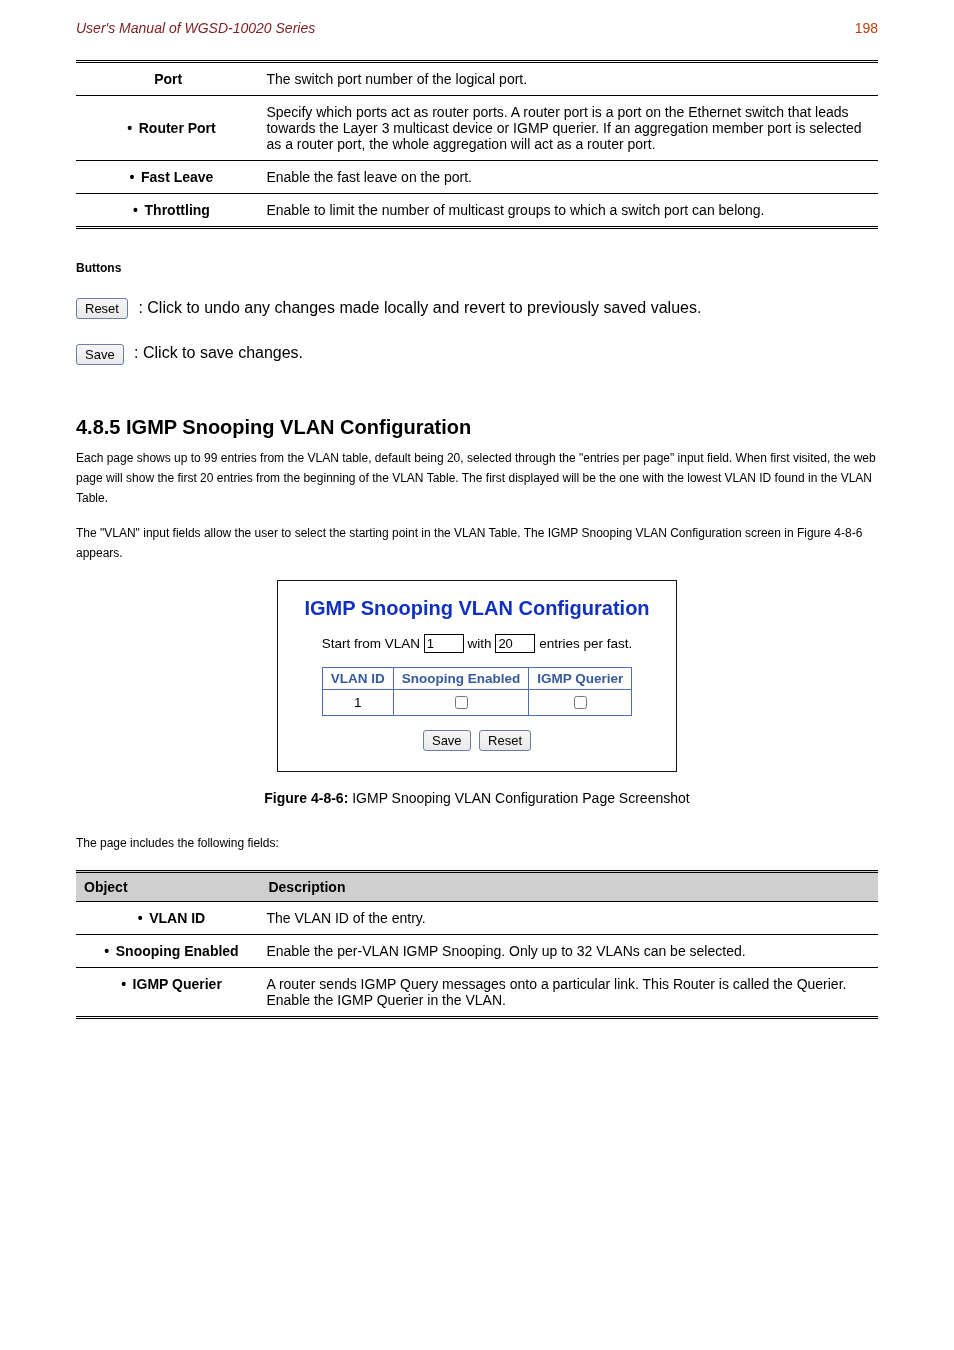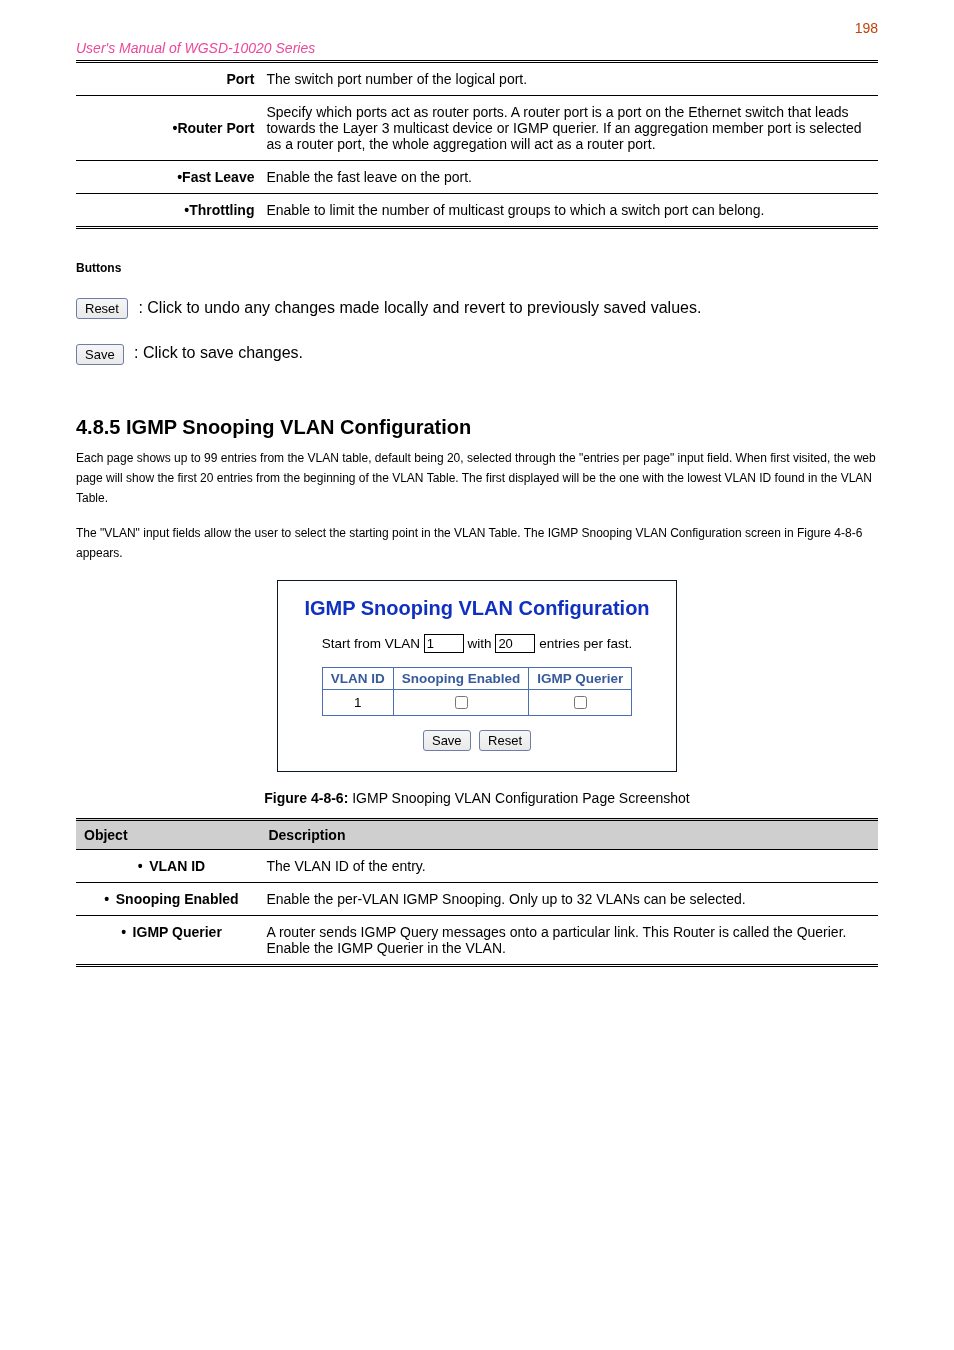--- a/index.html
+++ b/index.html
@@ -26,21 +26,21 @@
 
   
   table.spec {
     width: 100%;
     border-collapse: collapse;
     border-top: 3px double #000;
     border-bottom: 3px double #000;
     font-size: 14px;
   }
   table.spec th {
-    text-align: right;
+    text-align: center;
     font-weight: bold;
     padding: 8px 6px;
   }
   table.spec td {
     padding: 8px 6px;
     vertical-align: top;
   }
   table.spec tr + tr td,
   table.spec tr + tr th {
     border-top: 1px solid #000;
@@ -157,22 +157,21 @@
   }
   table.spec2 .c1 { width: 23%; }
   table.spec2 .c2 { width: 77%; }
 
   .header-text {
     position:absolute;
     left:76px;
     top:20px;
     font-size:14px;
     font-style: italic;
-    color:#ec4899;
-    margin-top:20px;
+    color:#7f1d1d;
   }
 </style>
 </head>
 <body>
 
 <div class="page">
 
   <div class="header-text">User's Manual of WGSD-10020 Series</div>
   <div class="page-number">198</div>
 
@@ -248,20 +247,21 @@
       <div>
         <button class="btn-img">Save</button>
         <button class="btn-img">Reset</button>
       </div>
     </div>
   </div>
   <div class="figure-caption">
     <span class="bold">Figure 4-8-6:</span><span> IGMP Snooping VLAN Configuration Page Screenshot</span>
   </div>
 
+  <p class="body" style="margin-top:28px;">The page includes the following fields:</p>
 
   <table class="spec2">
     <colgroup>
         <col class="c1">
         <col class="c2">
     </colgroup>
       <tbody>
         <tr>
       <th class="hd">Object</th>
       <th class="hd">Description</th>

